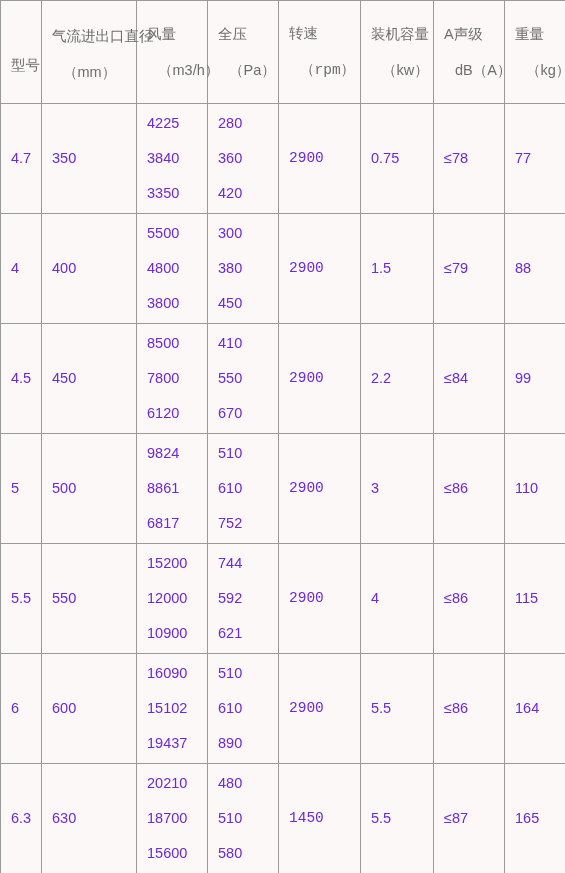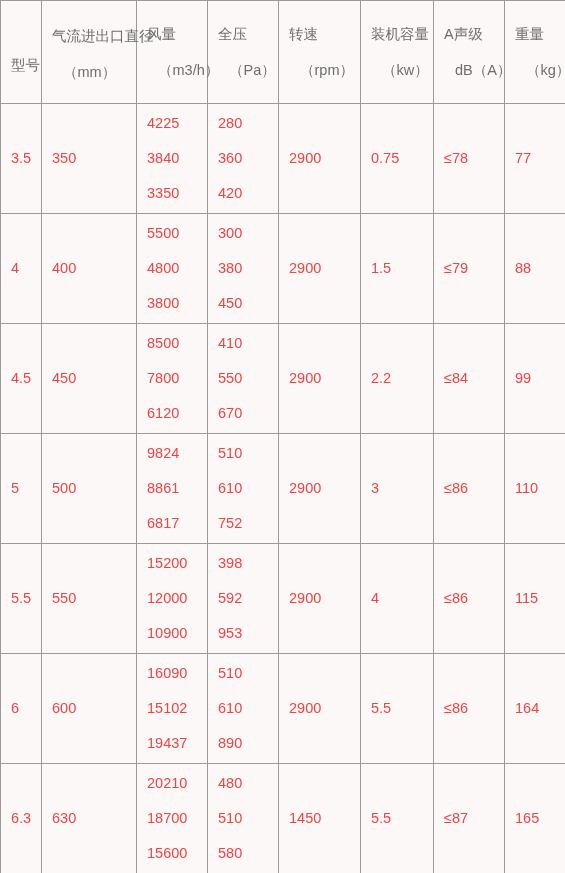--- a/index.html
+++ b/index.html
@@ -30,21 +30,21 @@
     background: #fbf8f7;
     font-weight: normal;
     box-sizing: border-box;
   }
 
   
   .col-model    { width: 41px; border-radius: 14px; }
   .col-dia      { width: 95px; }
   .col-flow     { width: 71px; margin-top: 30px; }
   .col-press    { width: 71px; }
-  .col-speed    { width: 82px; }
+  .col-speed    { width: 82px; font-family: Liberation Mono, monospace; }
   .col-power    { width: 73px; }
   .col-noise    { width: 71px; }
   .col-weight   { width: 72px; }
 
   thead th {
     height: 103px;
     color: #6e6e6e;
     font-size: 14.5px;
     line-height: 1.0;
   }
@@ -65,21 +65,21 @@
   
   th.col-dia .hdr-label {
     line-height: 1.55;
   }
   th.col-dia .hdr-unit {
     margin-top: 18px;
   }
 
   tbody td {
     height: 110px;
-    color: #ef4444;
+    color: #6d28d9;
     font-size: 14.5px;
   }
   tbody td .multi {
     display: block;
     line-height: 2.42;
   }
   tbody td.single-val {
     line-height: 1;
   }
 </style>
@@ -117,21 +117,21 @@
           <span class="hdr-unit">dB（A）</span>
         </th>
         <th class="col-weight">
           <span class="hdr-label">重量</span>
           <span class="hdr-unit">（kg）</span>
         </th>
       </tr>
   </thead>
   <tbody>
       <tr>
-        <td class="col-model single-val">3.5</td>
+        <td class="col-model single-val">4.7</td>
         <td class="col-dia single-val">350</td>
         <td class="col-flow">
           <span class="multi">4225</span>
           <span class="multi">3840</span>
           <span class="multi">3350</span>
         </td>
         <td class="col-press">
           <span class="multi">280</span>
           <span class="multi">360</span>
           <span class="multi">420</span>
@@ -197,23 +197,23 @@
       </tr>
       <tr>
         <td class="col-model single-val">5.5</td>
         <td class="col-dia single-val">550</td>
         <td class="col-flow">
           <span class="multi">15200</span>
           <span class="multi">12000</span>
           <span class="multi">10900</span>
         </td>
         <td class="col-press">
-          <span class="multi">398</span>
+          <span class="multi">744</span>
           <span class="multi">592</span>
-          <span class="multi">953</span>
+          <span class="multi">621</span>
         </td>
         <td class="col-speed single-val">2900</td>
         <td class="col-power single-val">4</td>
         <td class="col-noise single-val">≤86</td>
         <td class="col-weight single-val">115</td>
       </tr>
       <tr>
         <td class="col-model single-val">6</td>
         <td class="col-dia single-val">600</td>
         <td class="col-flow">

